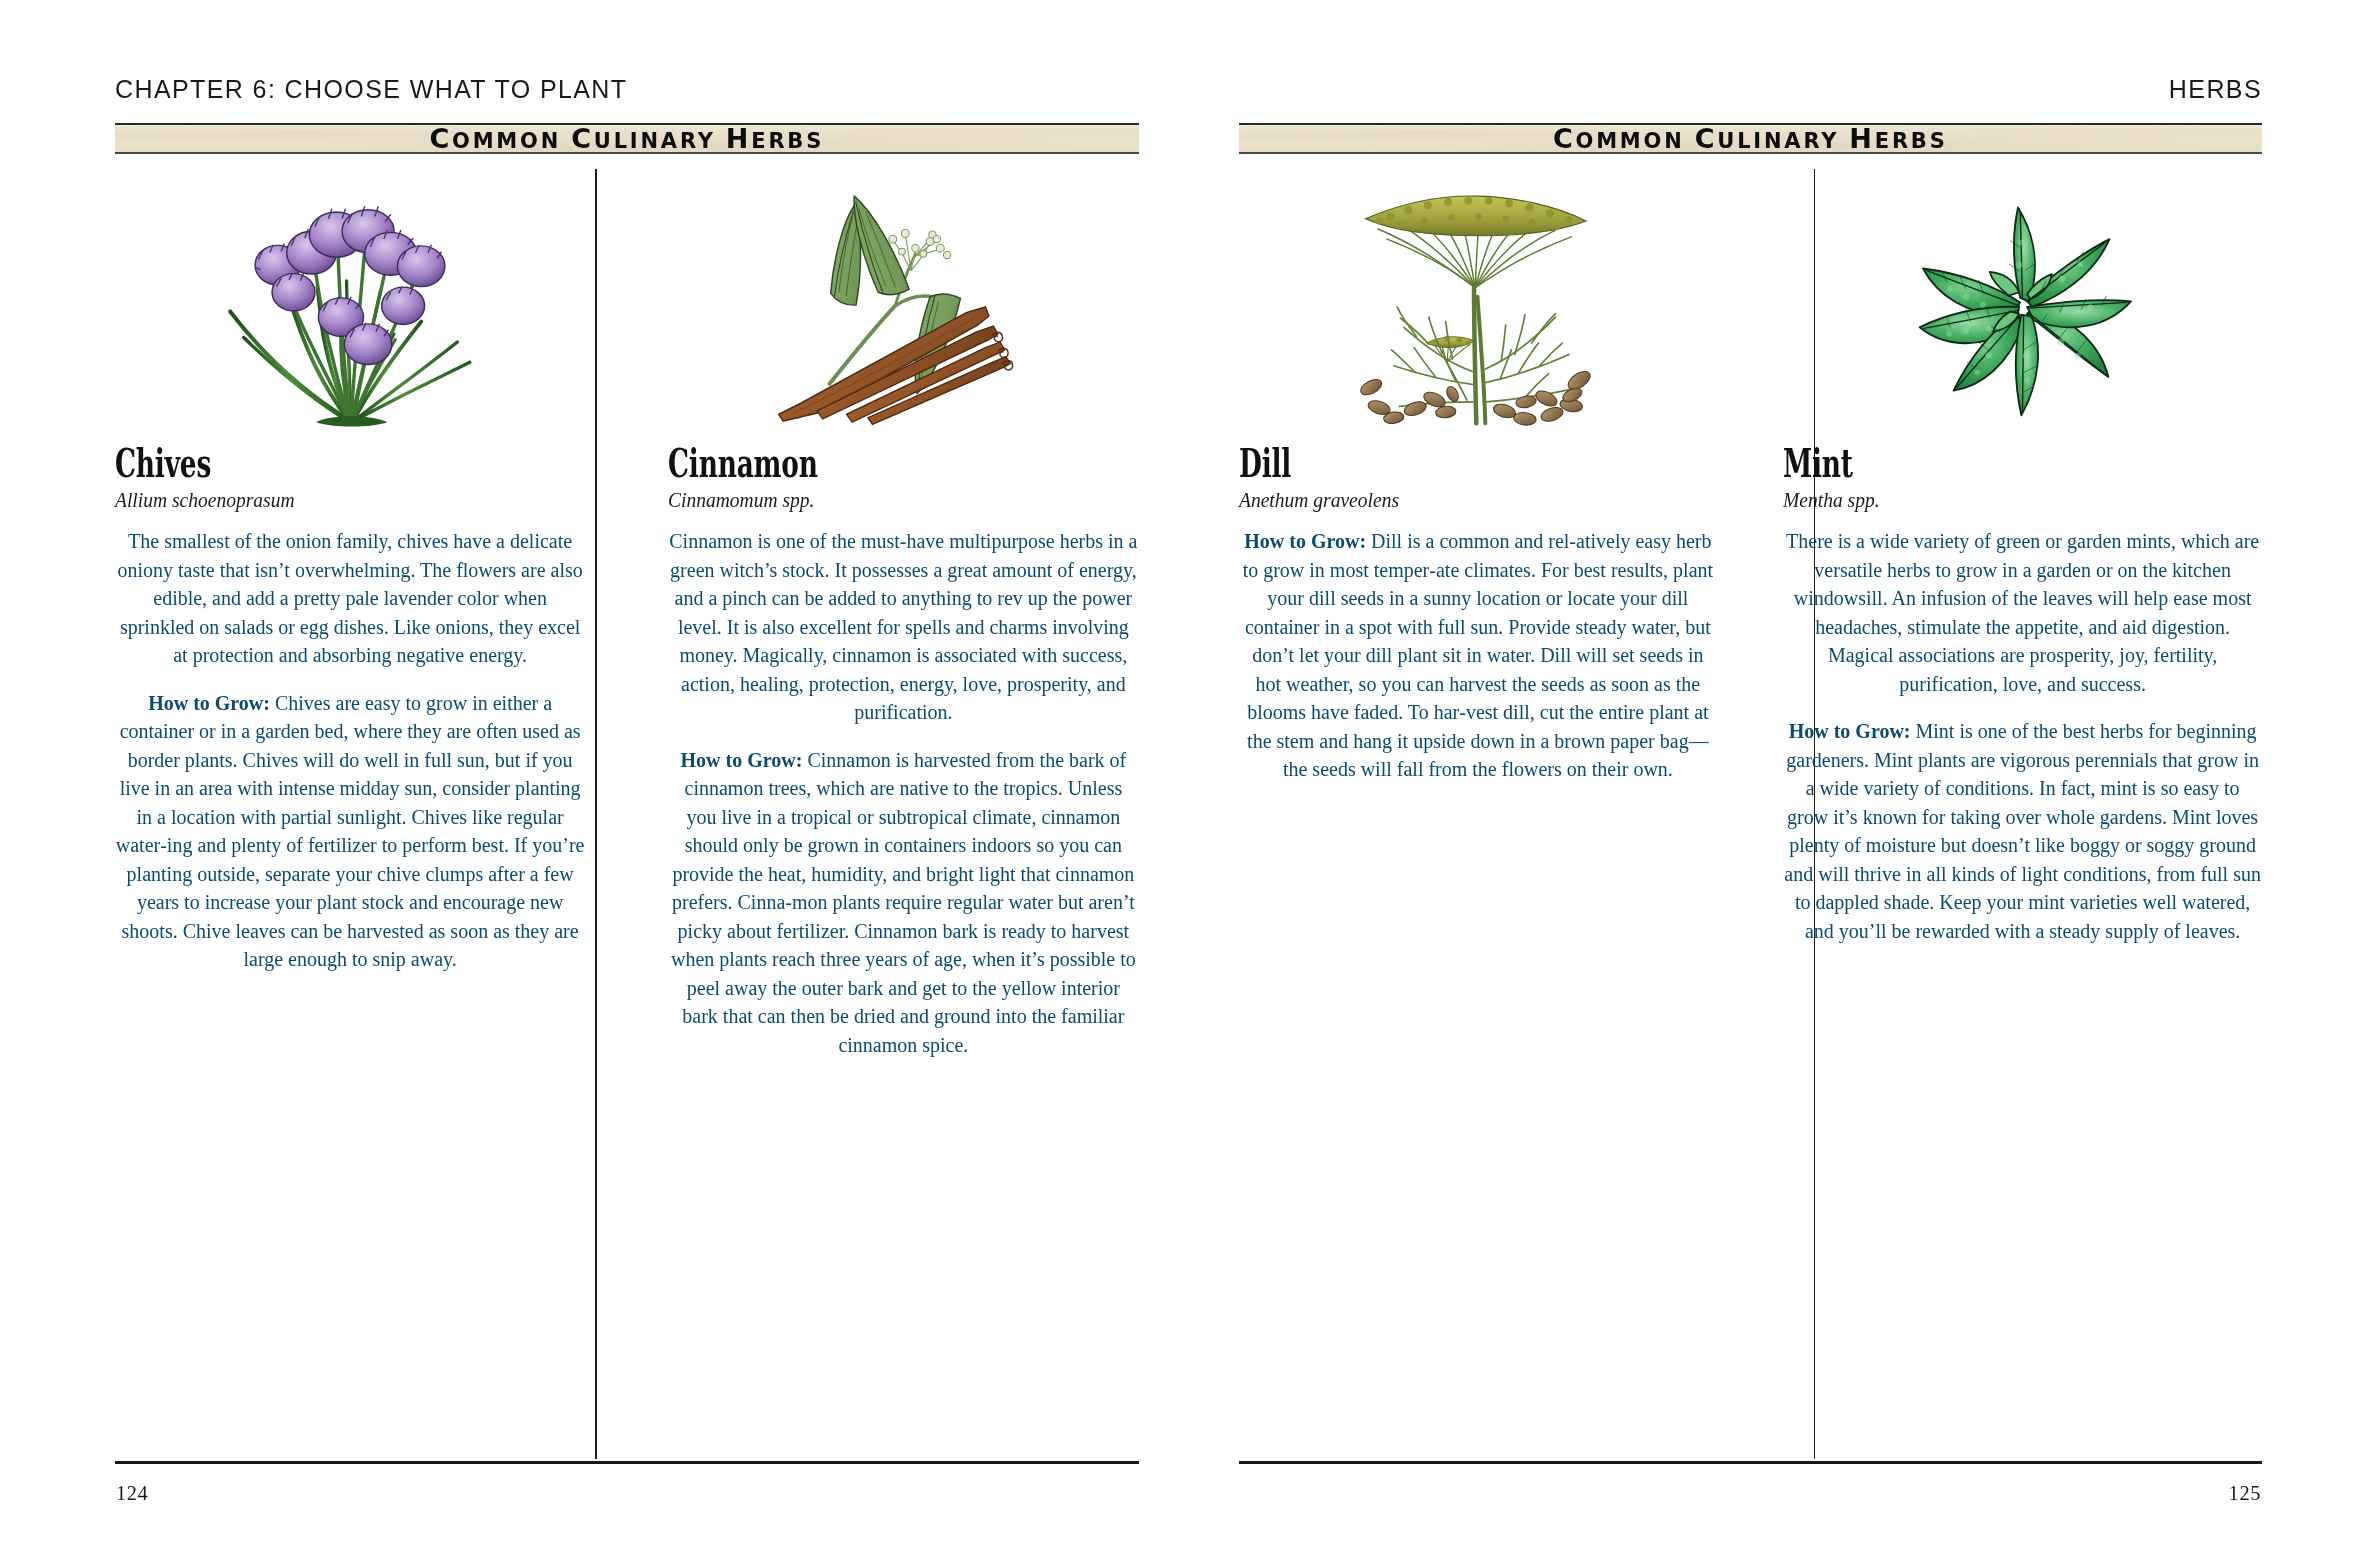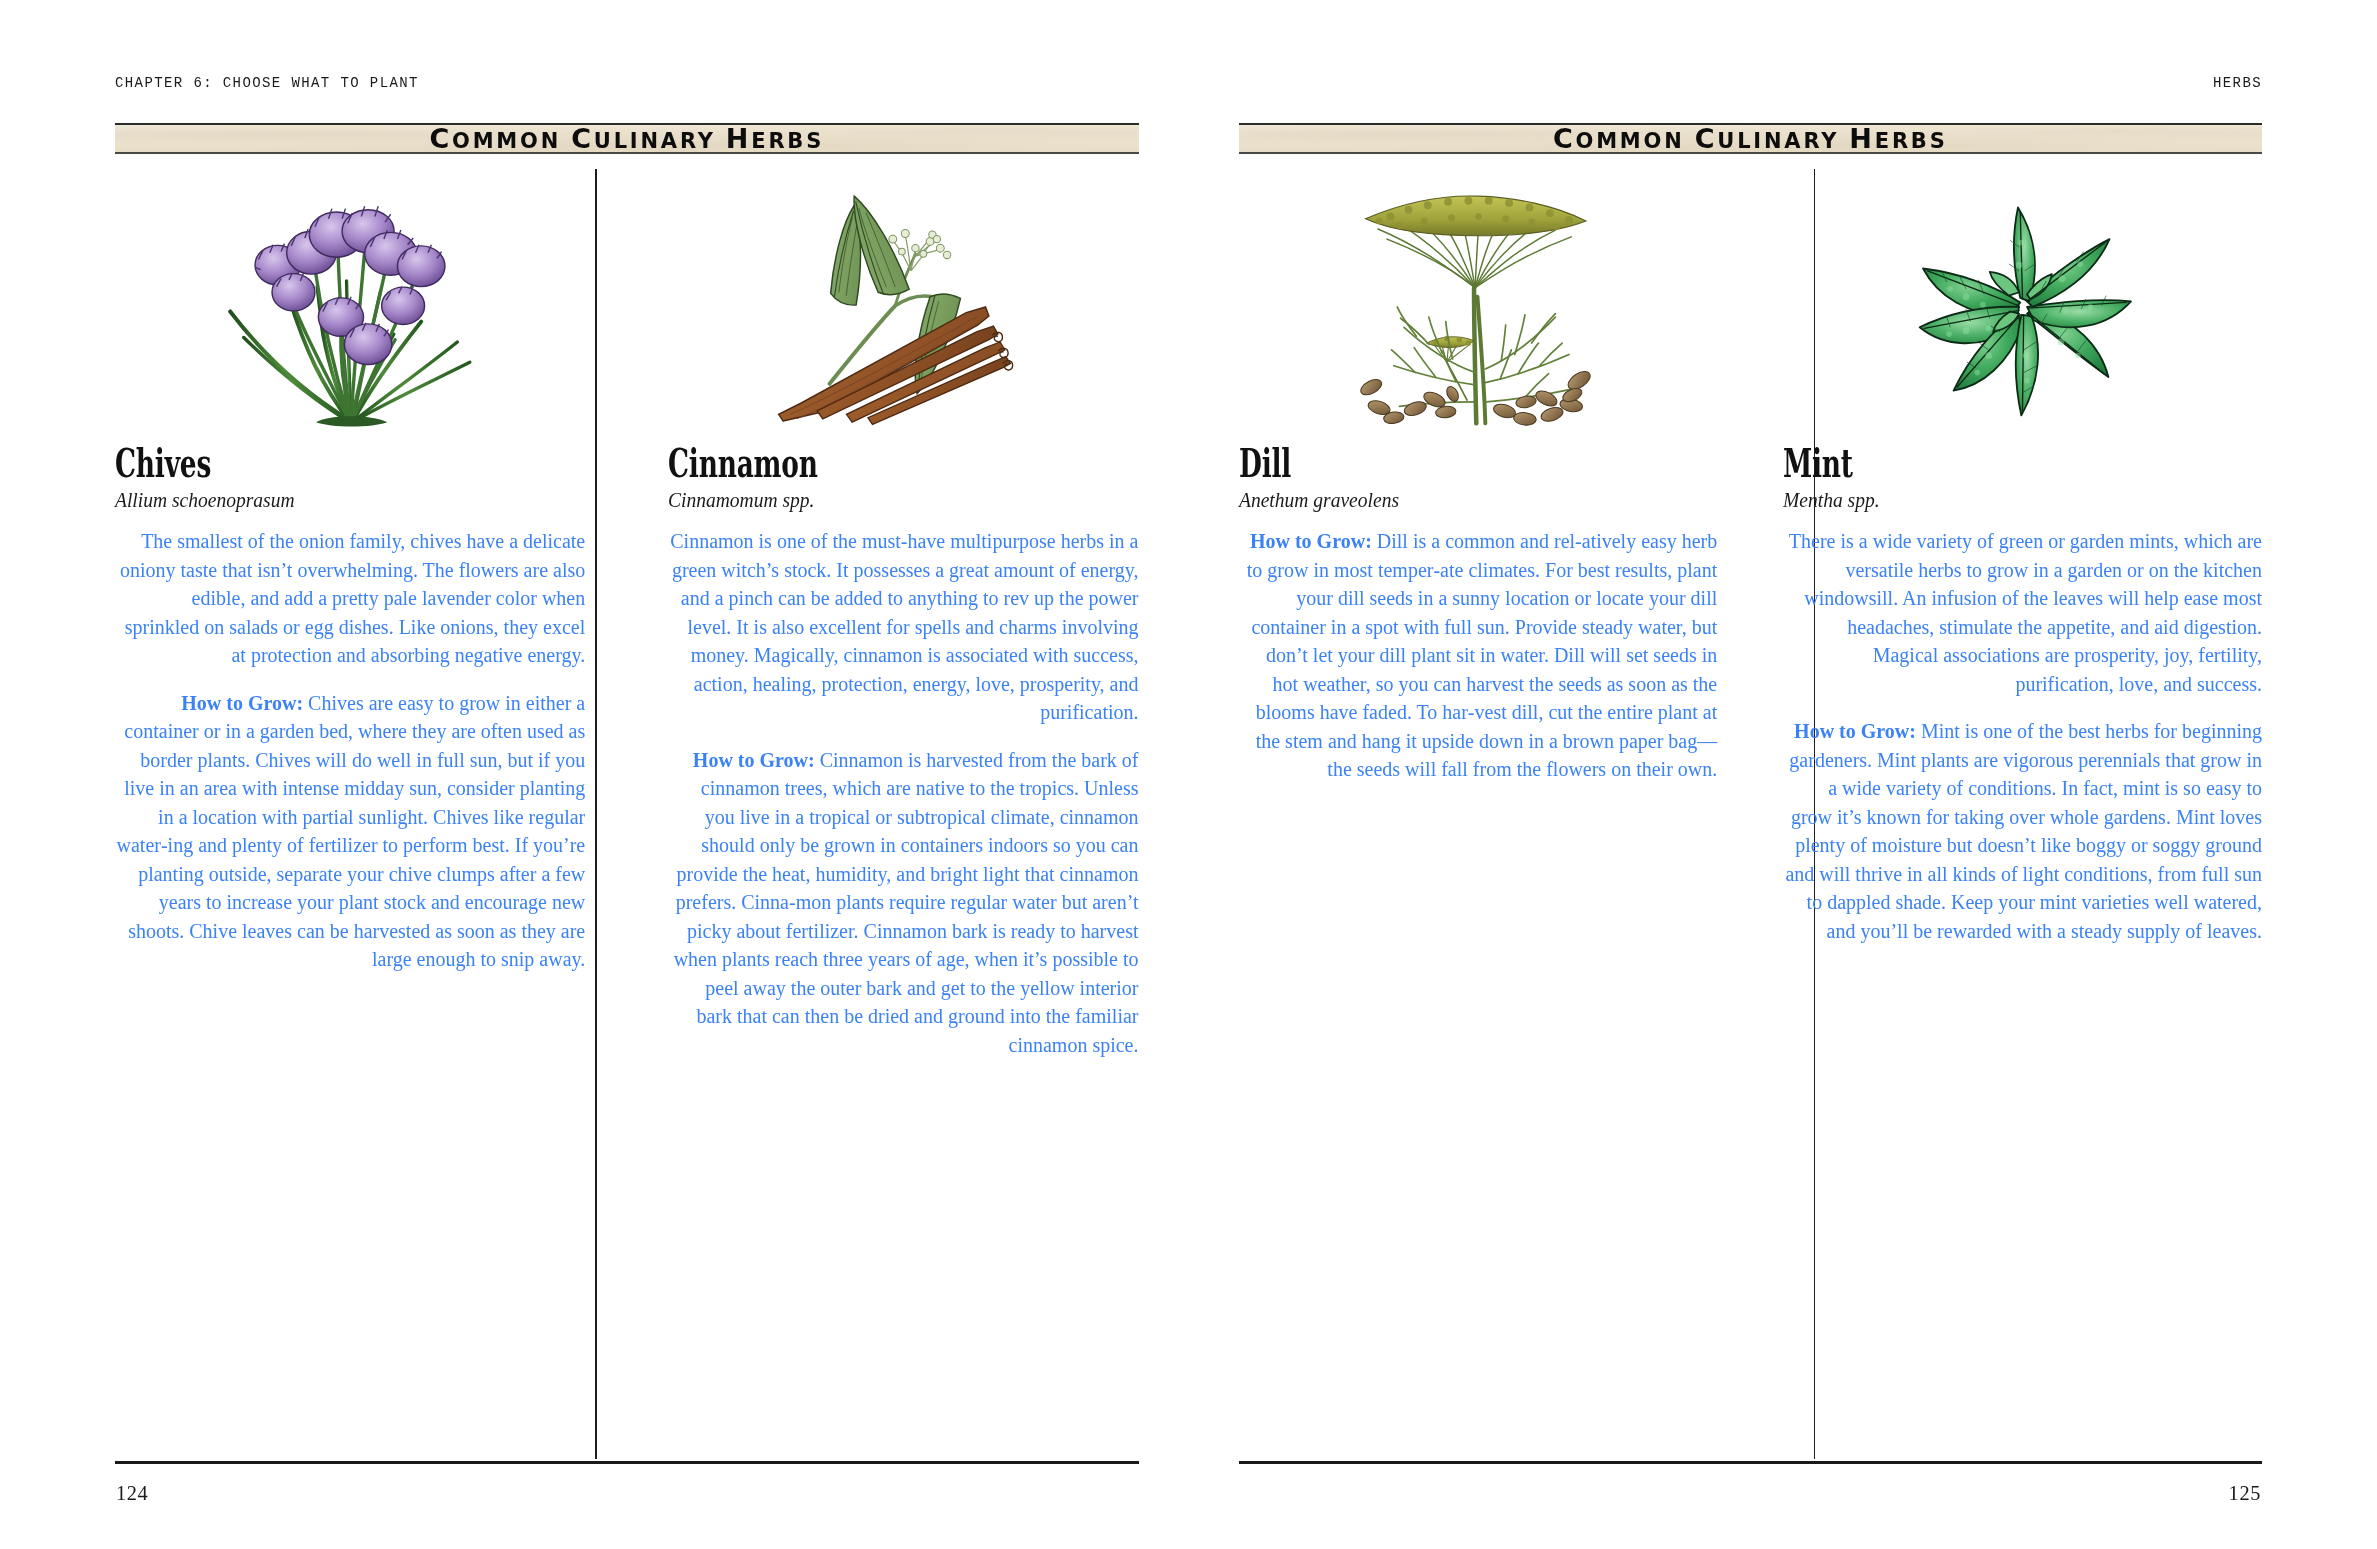--- a/index.html
+++ b/index.html
@@ -26,22 +26,22 @@
     position: relative;
     width: 1189px;
     height: 1550px;
     box-sizing: border-box;
   }
 
   
   .running-head {
     position: absolute;
     top: 75px;
-    font-family: Liberation Mono, monospace;
-    font-size: 14px;
+    font-family: Liberation Sans, sans-serif;
+    font-size: 25px;
     letter-spacing: 1.4px;
     color: #1a1a1a;
     white-space: nowrap;
   }
   .page-left .running-head { left: 115px; }
   .page-right .running-head { right: 115px; }
 
   
   .banner {
     position: absolute;
@@ -156,22 +156,22 @@
     line-height: 1.15;
     margin: 0 0 14.7px 0;
     color: #1a1a1a;
     transform: scaleX(0.93);
     transform-origin: left center;
   }
   .para {
     font-size: 20px;
     line-height: 1.425;
     margin: 12px 0 19px 0;
-    color: #3b82f6;
-    text-align: right;
+    color: #0c4a6e;
+    text-align: center;
     hyphens: none;
   }
   .para:last-child { margin-bottom: 0; }
   .para b {
     font-weight: 700;
   }
 </style>
 </head>
 <body>
 

